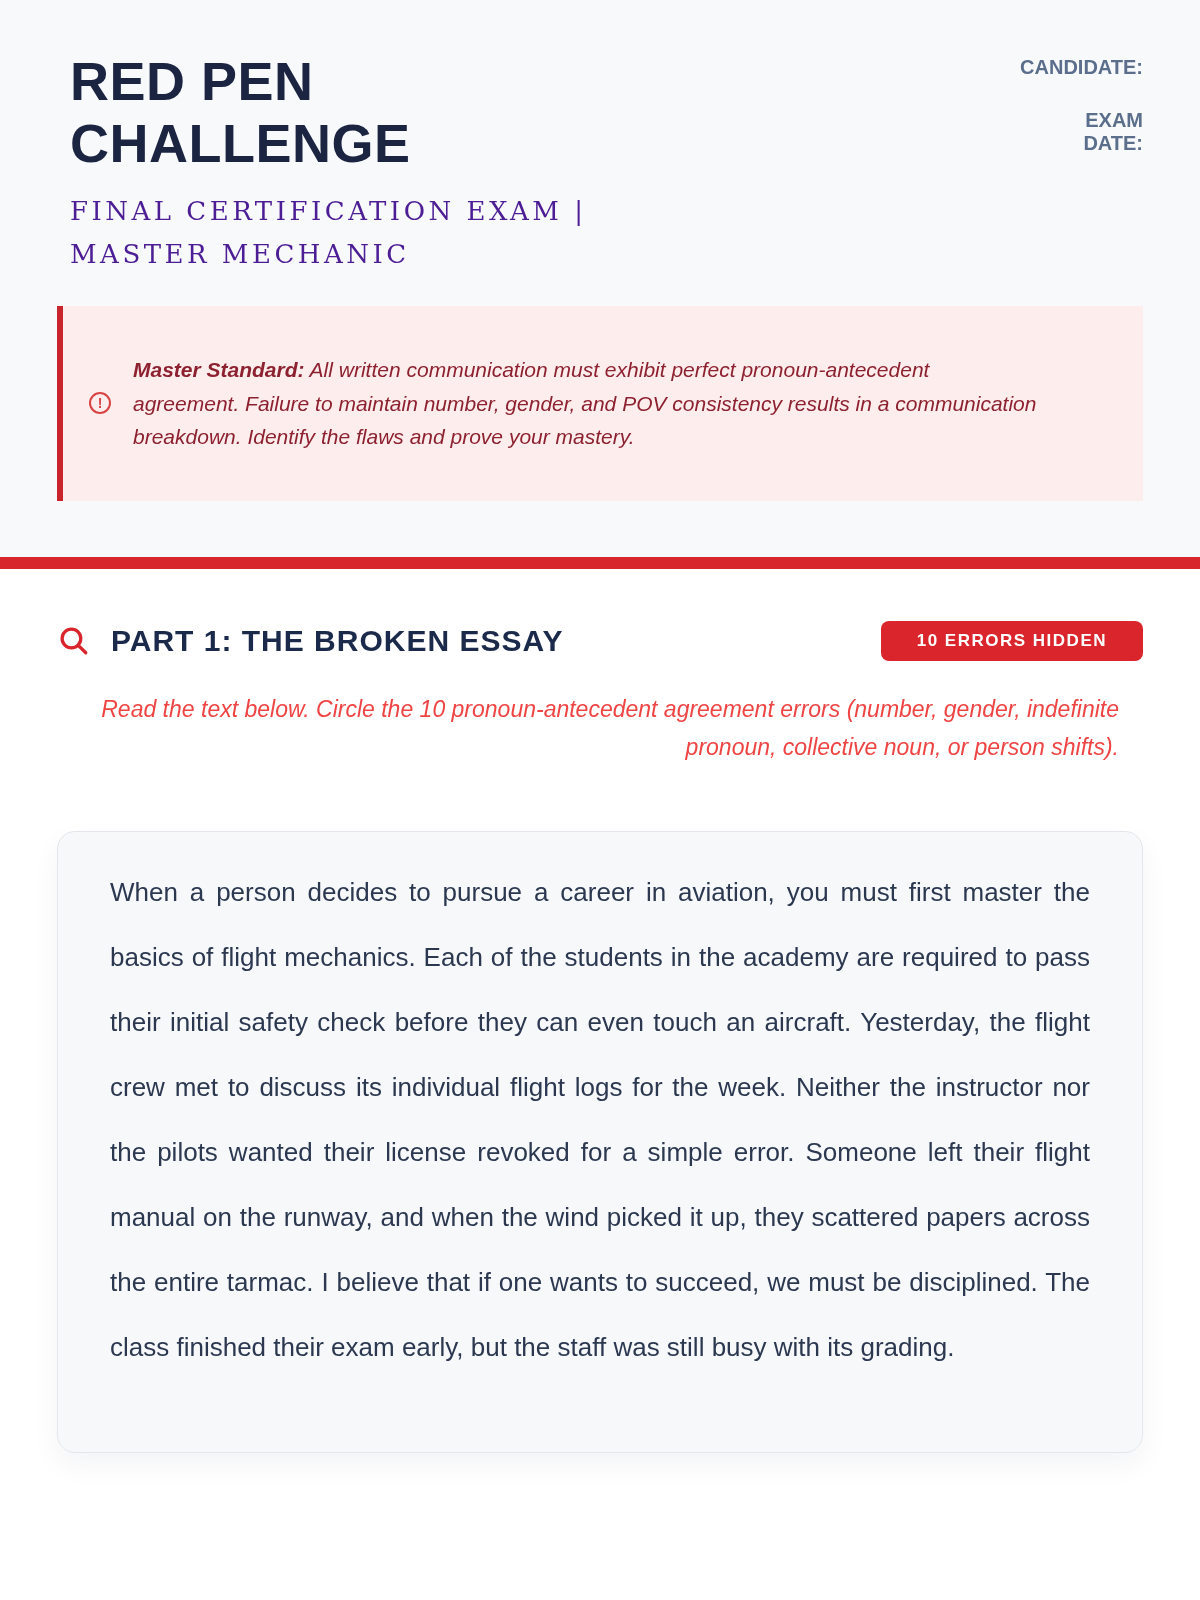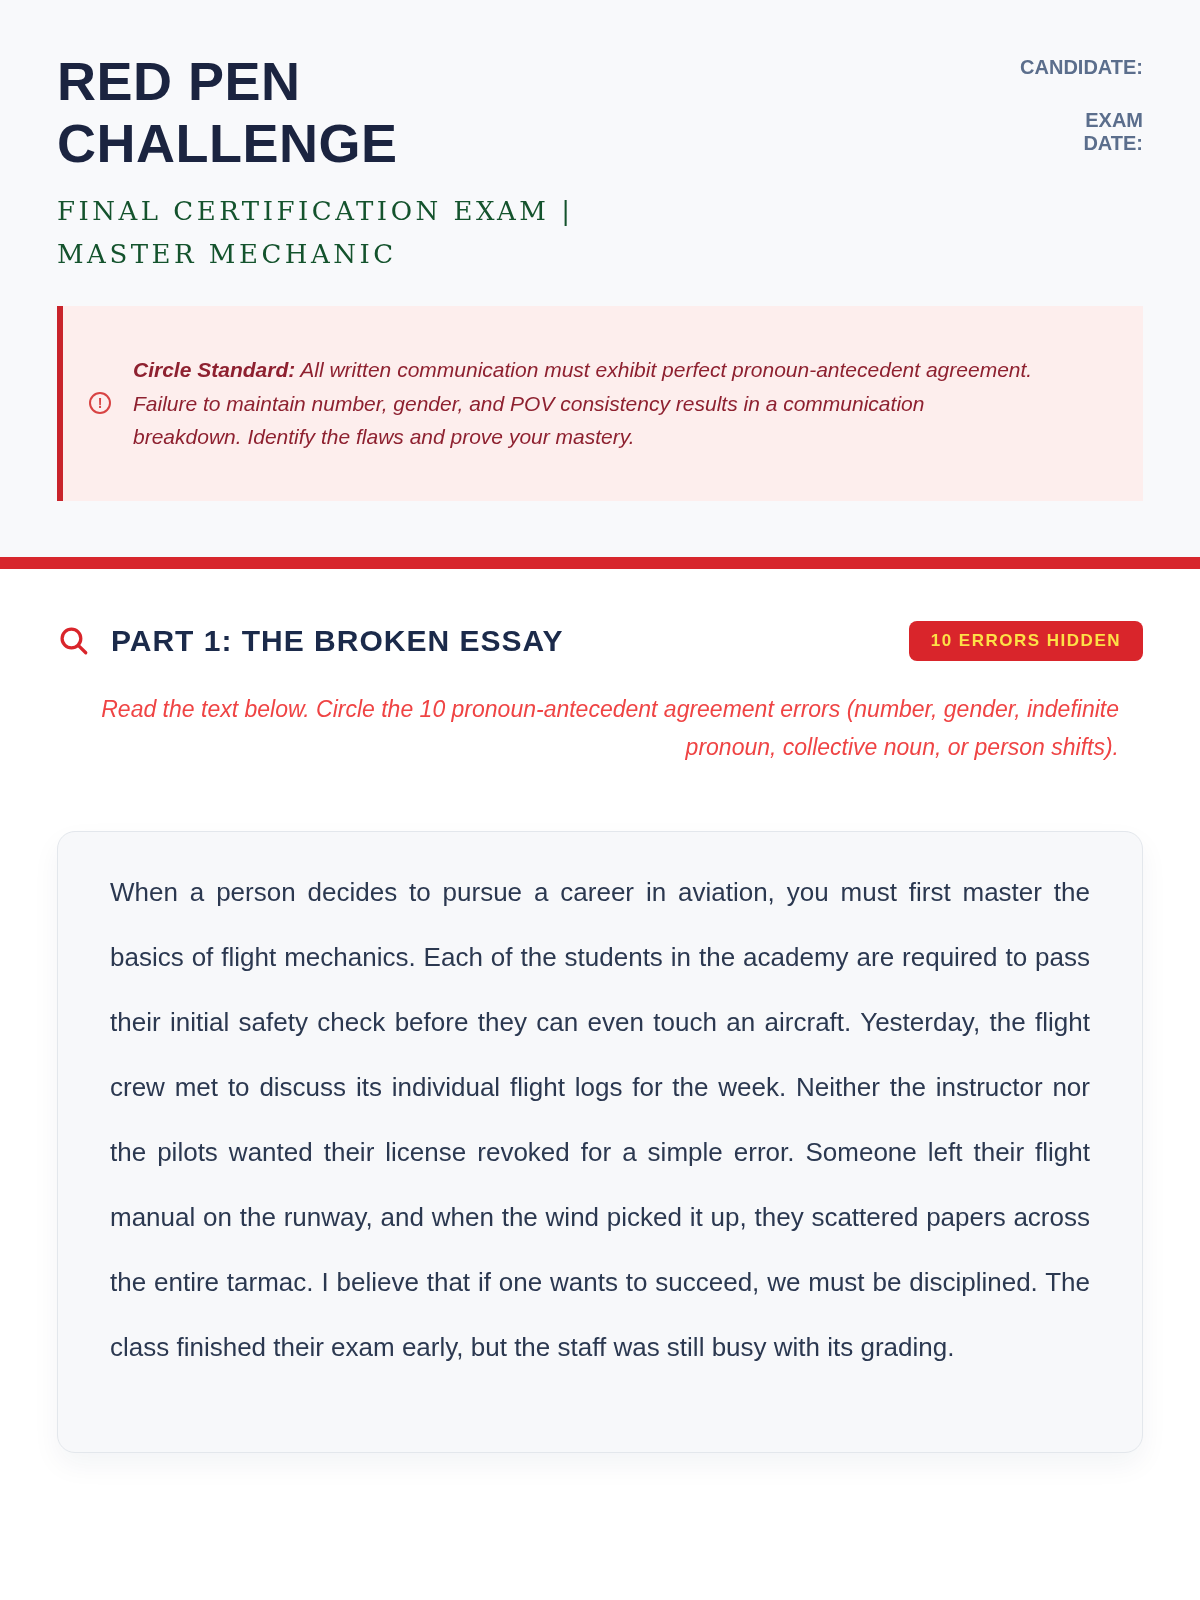--- a/index.html
+++ b/index.html
@@ -8,29 +8,29 @@
     width:1200px; min-height:1600px;
     background:#ffffff;
     font-family:"Liberation Sans", sans-serif;
     color:#1b2540;
   }
 
   
   .header { background:#f8f9fb; padding:50px 57px 56px 57px; }
   .header-top { display:flex; justify-content:space-between; align-items:flex-start; }
 
-  .title-block { max-width:590px; }
+  .title-block { max-width:590px;margin-left:13px; }
   .page-title {
     font-size:54px; font-weight:900; line-height:1.15;
     letter-spacing:.5px; color:#1b2440; margin:0;
   }
   .page-subtitle {
     font-family:"DejaVu Serif", serif;
     font-size:26px; letter-spacing:3.5px; line-height:1.65;
-    color:#14532d; margin-top:16px;
+    color:#4c1d95; margin-top:16px;
   }
 
   .fields { width:462px; padding-top:6px; }
   .field-row { display:flex; align-items:flex-end; margin-bottom:24px;flex-direction:column; }
   .field-row:last-child { margin-bottom:0; }
   .field-label {
     width:130px; display:flex; justify-content:flex-end;
     font-weight:700; font-size:20px; line-height:1.18; color:#5b6e8c;
   }
   .field-label span { text-align:right; }
@@ -62,22 +62,22 @@
 
   
   .main { background:#ffffff; padding:52px 57px 35px 57px; }
 
   .part-head { display:flex; align-items:center; justify-content:space-between; }
   .part-title-wrap { display:flex; align-items:center; gap:20px; }
   .part-title {
     margin:0; font-size:30px; font-weight:800; letter-spacing:1px; color:#1b2a4a;
   }
   .badge {
-    background:#d9252b; color:#fde047; font-weight:700; font-size:17px;
-    letter-spacing:1.5px; padding:10px 22px; border-radius:8px; white-space:nowrap;
+    background:#d9252b; color:#ffffff; font-weight:700; font-size:17px;
+    letter-spacing:1.5px; padding:10px 36px; border-radius:8px; white-space:nowrap;
   }
 
   .instructions {
     font-style:italic; color:#ef4444; font-size:23px; line-height:1.65;
     margin:30px 0 8px 0; max-width:1062px;text-align:right;
   }
 
   .essay-card {
     margin-top:64px; background:#f7f8fa;
     border:1px solid #e3e7ec; border-radius:18px;
@@ -114,21 +114,21 @@
           <span>EXAM DATE:</span>
         </div>
         <div class="field-line"></div>
       </div>
     </div>
 
   </div>
 
   <div class="alert">
     <i class="alert-icon">!</i>
-    <p class="alert-text"><span class="alert-lead">Circle Standard:</span><span> All written communication must exhibit perfect pronoun-antecedent agreement. Failure to maintain number, gender, and POV consistency results in a communication breakdown. Identify the flaws and prove your mastery.</span></p>
+    <p class="alert-text"><span class="alert-lead">Master Standard:</span><span> All written communication must exhibit perfect pronoun-antecedent agreement. Failure to maintain number, gender, and POV consistency results in a communication breakdown. Identify the flaws and prove your mastery.</span></p>
   </div>
 </header>
 
 <div class="band"></div>
 
 <main class="main">
 
   <div class="part-head">
     <div class="part-title-wrap">
       <span style="display:flex;">

